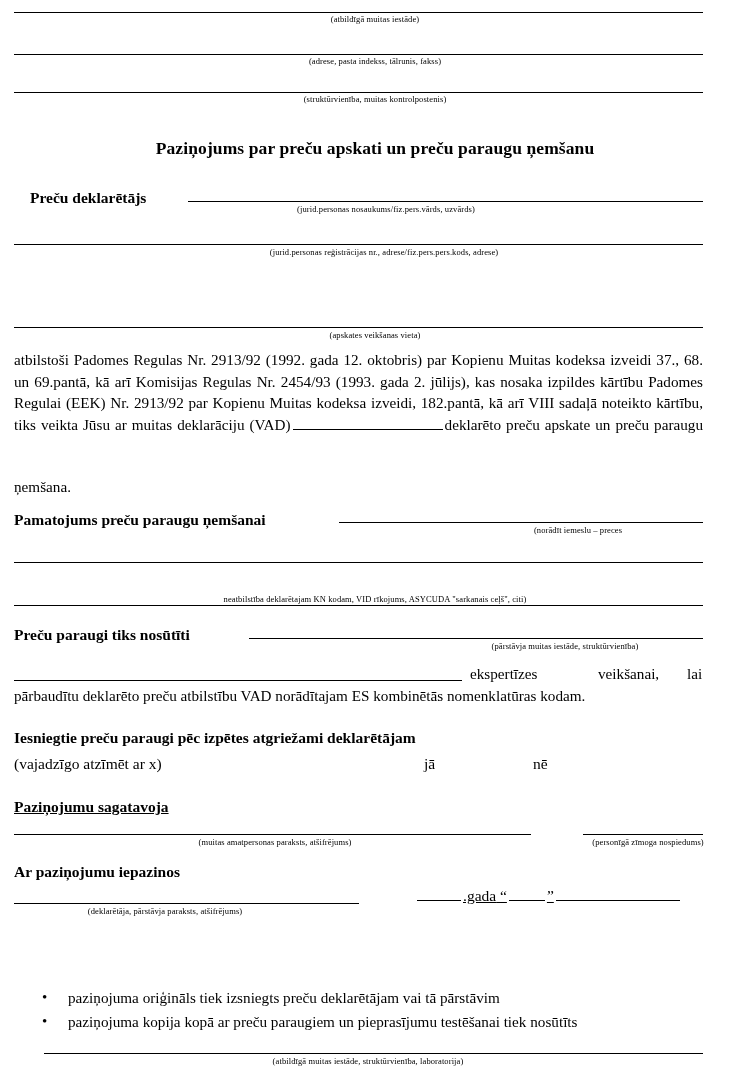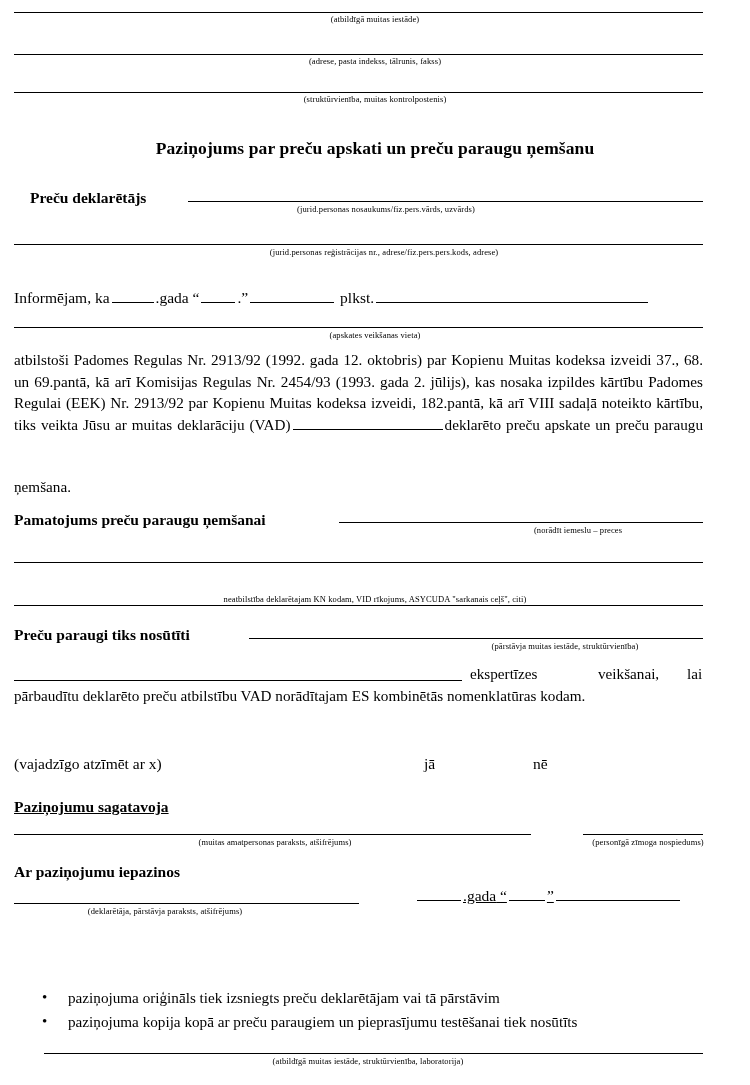--- a/index.html
+++ b/index.html
@@ -132,25 +132,20 @@
 
   <div class="doc-title" style="top:138px;">Paziņojums par preču apskati un preču paraugu ņemšanu</div>
 
   <div class="h-bold" style="left:14px; top:189px;margin-left:16px;">Preču deklarētājs</div>
   <div class="rule" style="left:188px; top:201px; width:515px;"></div>
   <div class="caption caption-c" style="left:386px; top:204px;">(jurid.personas nosaukums/fiz.pers.vārds, uzvārds)</div>
 
   <div class="rule" style="left:14px; top:244px; width:689px;"></div>
   <div class="caption caption-c" style="left:375px; top:247px;padding-left:18px;">(jurid.personas reģistrācijas nr., adrese/fiz.pers.pers.kods, adrese)</div>
 
-  <div class="txt" style="left:14px; top:287px;">
-    <span>Informējam, ka</span><span class="blank" style="width:42px;"></span><span>.gada</span>
-    <span>“</span><span class="blank" style="width:34px;"></span><span>.”</span><span class="blank" style="width:84px;"></span>
-    <span>plkst.</span><span class="blank" style="width:272px;"></span>
-  </div>
 
   <div class="rule" style="left:14px; top:327px; width:689px;"></div>
   <div class="caption caption-c" style="left:375px; top:330px;">(apskates veikšanas vieta)</div>
 
   <div class="para" style="left:14px; top:349px; width:689px;">
     <span>atbilstoši Padomes Regulas Nr. 2913/92 (1992. gada 12. oktobris) par Kopienu Muitas kodeksa izveidi 37., 68. un 69.pantā, kā arī Komisijas Regulas Nr. 2454/93 (1993. gada 2. jūlijs), kas nosaka izpildes kārtību Padomes Regulai (EEK) Nr. 2913/92 par Kopienu Muitas kodeksa izveidi, 182.pantā, kā arī VIII sadaļā noteikto kārtību, tiks veikta Jūsu ar muitas deklarāciju (VAD)</span><span class="blank" style="width:150px;"></span><span>deklarēto preču apskate un preču paraugu</span>
     <span class="para-last"></span>
   </div>
   <div class="txt" style="left:14px; top:478px; font-size:15.2px;">ņemšana.</div>
 
@@ -166,20 +161,21 @@
   <div class="h-bold" style="left:14px; top:626px;">Preču paraugi tiks nosūtīti</div>
   <div class="rule" style="left:249px; top:638px; width:454px;"></div>
   <div class="caption caption-c" style="left:565px; top:641px;">(pārstāvja muitas iestāde, struktūrvienība)</div>
 
   <div class="rule" style="left:14px; top:680px; width:448px;"></div>
   <div class="txt" style="left:470px; top:665px; font-size:15.2px;">ekspertīzes</div>
   <div class="txt" style="left:598px; top:665px; font-size:15.2px;">veikšanai,</div>
   <div class="txt" style="left:687px; top:665px; font-size:15.2px;">lai</div>
   <div class="txt" style="left:14px; top:687px; font-size:15.2px;">pārbaudītu deklarēto preču atbilstību VAD norādītajam ES kombinētās nomenklatūras kodam.</div>
 
+  <div class="h-bold" style="left:14px; top:729px;">Iesniegtie preču paraugi pēc izpētes atgriežami deklarētājam</div>
   <div class="txt" style="left:14px; top:755px;">(vajadzīgo atzīmēt ar x)</div>
   <div class="txt" style="left:424px; top:755px;">jā</div>
   <div class="txt" style="left:533px; top:755px;">nē</div>
 
   <div class="h-bold" style="left:14px; top:798px;text-decoration:underline;">Paziņojumu sagatavoja</div>
 
   <div class="rule" style="left:14px; top:834px; width:517px;"></div>
   <div class="caption caption-c" style="left:275px; top:837px;">(muitas amatpersonas paraksts, atšifrējums)</div>
 
   <div class="rule" style="left:583px; top:834px; width:120px;"></div>

